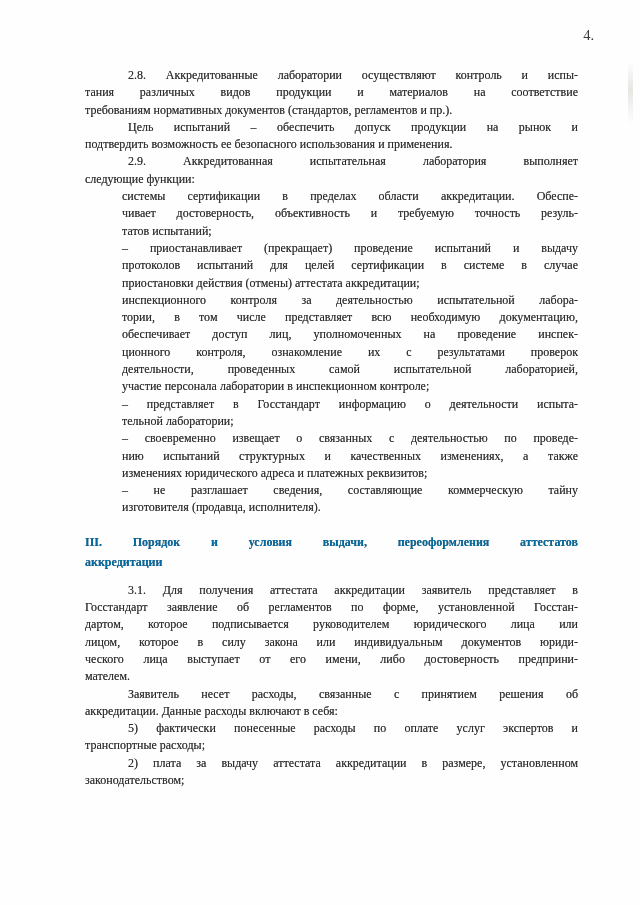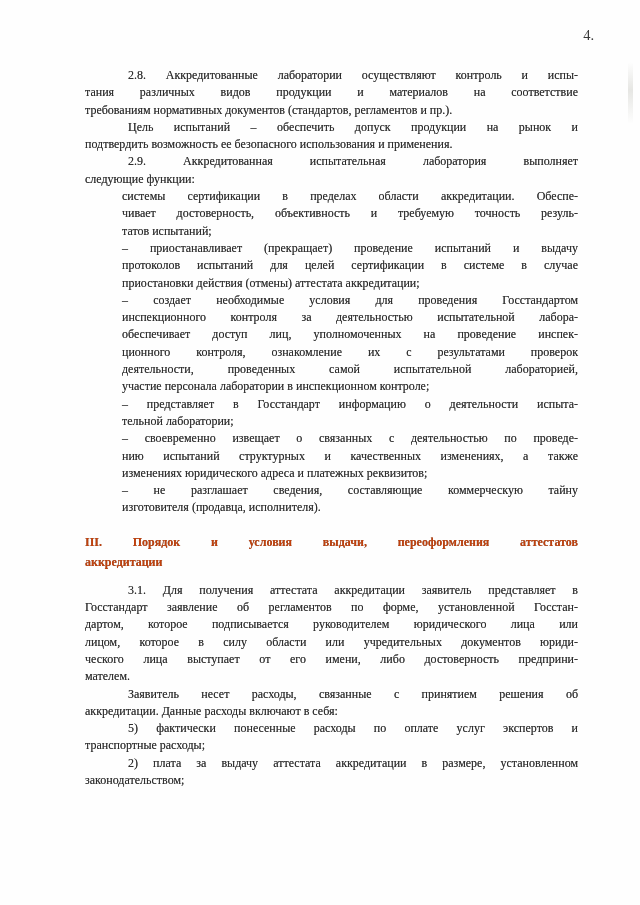--- a/index.html
+++ b/index.html
@@ -42,21 +42,21 @@
     text-indent: 43px;
   }
   .block-li {
     margin-left: 37px;
   }
   .block-h {
     font-weight: bold;
     margin-top: 15px;
     margin-bottom: 10px;
     line-height: 20px;
-    color: #c2410c;
+    color: #0369a1;
   }
   .scan-artifact {
     position: absolute;
     right: 7px;
     top: 62px;
     width: 5px;
     height: 62px;
     background: linear-gradient(to bottom, rgba(255,255,255,0), #e6e6e3 45%, rgba(255,255,255,0));
     border-radius: 3px;
   }
@@ -86,22 +86,22 @@
       <div class="line">системы сертификации в пределах области аккредитации. Обеспе-</div>
       <div class="line">чивает достоверность, объективность и требуемую точность резуль-</div>
       <div class="line last">татов испытаний;</div>
     </div>
     <div class="block-li">
       <div class="line">– приостанавливает (прекращает) проведение испытаний и выдачу</div>
       <div class="line">протоколов испытаний для целей сертификации в системе в случае</div>
       <div class="line last">приостановки действия (отмены) аттестата аккредитации;</div>
     </div>
     <div class="block-li">
-      <div class="line">– создает необходимые условия для проведения Госстандартом</div>
       <div class="line">инспекционного контроля за деятельностью испытательной лабора-</div>
+      <div class="line">тории, в том числе представляет всю необходимую документацию,</div>
       <div class="line">обеспечивает доступ лиц, уполномоченных на проведение инспек-</div>
       <div class="line">ционного контроля, ознакомление их с результатами проверок</div>
       <div class="line">деятельности, проведенных самой испытательной лабораторией,</div>
       <div class="line last">участие персонала лаборатории в инспекционном контроле;</div>
     </div>
     <div class="block-li">
       <div class="line">– представляет в Госстандарт информацию о деятельности испыта-</div>
       <div class="line last">тельной лаборатории;</div>
     </div>
     <div class="block-li">
@@ -114,21 +114,21 @@
       <div class="line last">изготовителя (продавца, исполнителя).</div>
     </div>
     <div class="block-h">
       <div class="line">III. Порядок и условия выдачи, переоформления аттестатов</div>
       <div class="line last">аккредитации</div>
     </div>
     <div class="block-p">
       <div class="line indent">3.1. Для получения аттестата аккредитации заявитель представляет в</div>
       <div class="line">Госстандарт заявление об регламентов по форме, установленной Госстан-</div>
       <div class="line">дартом, которое подписывается руководителем юридического лица или</div>
-      <div class="line">лицом, которое в силу области или учредительных документов юриди-</div>
+      <div class="line">лицом, которое в силу закона или индивидуальным документов юриди-</div>
       <div class="line">ческого лица выступает от его имени, либо достоверность предприни-</div>
       <div class="line last">мателем.</div>
     </div>
     <div class="block-p">
       <div class="line indent">Заявитель несет расходы, связанные с принятием решения об</div>
       <div class="line last">аккредитации. Данные расходы включают в себя:</div>
     </div>
     <div class="block-p">
       <div class="line indent">5) фактически понесенные расходы по оплате услуг экспертов и</div>
       <div class="line last">транспортные расходы;</div>

